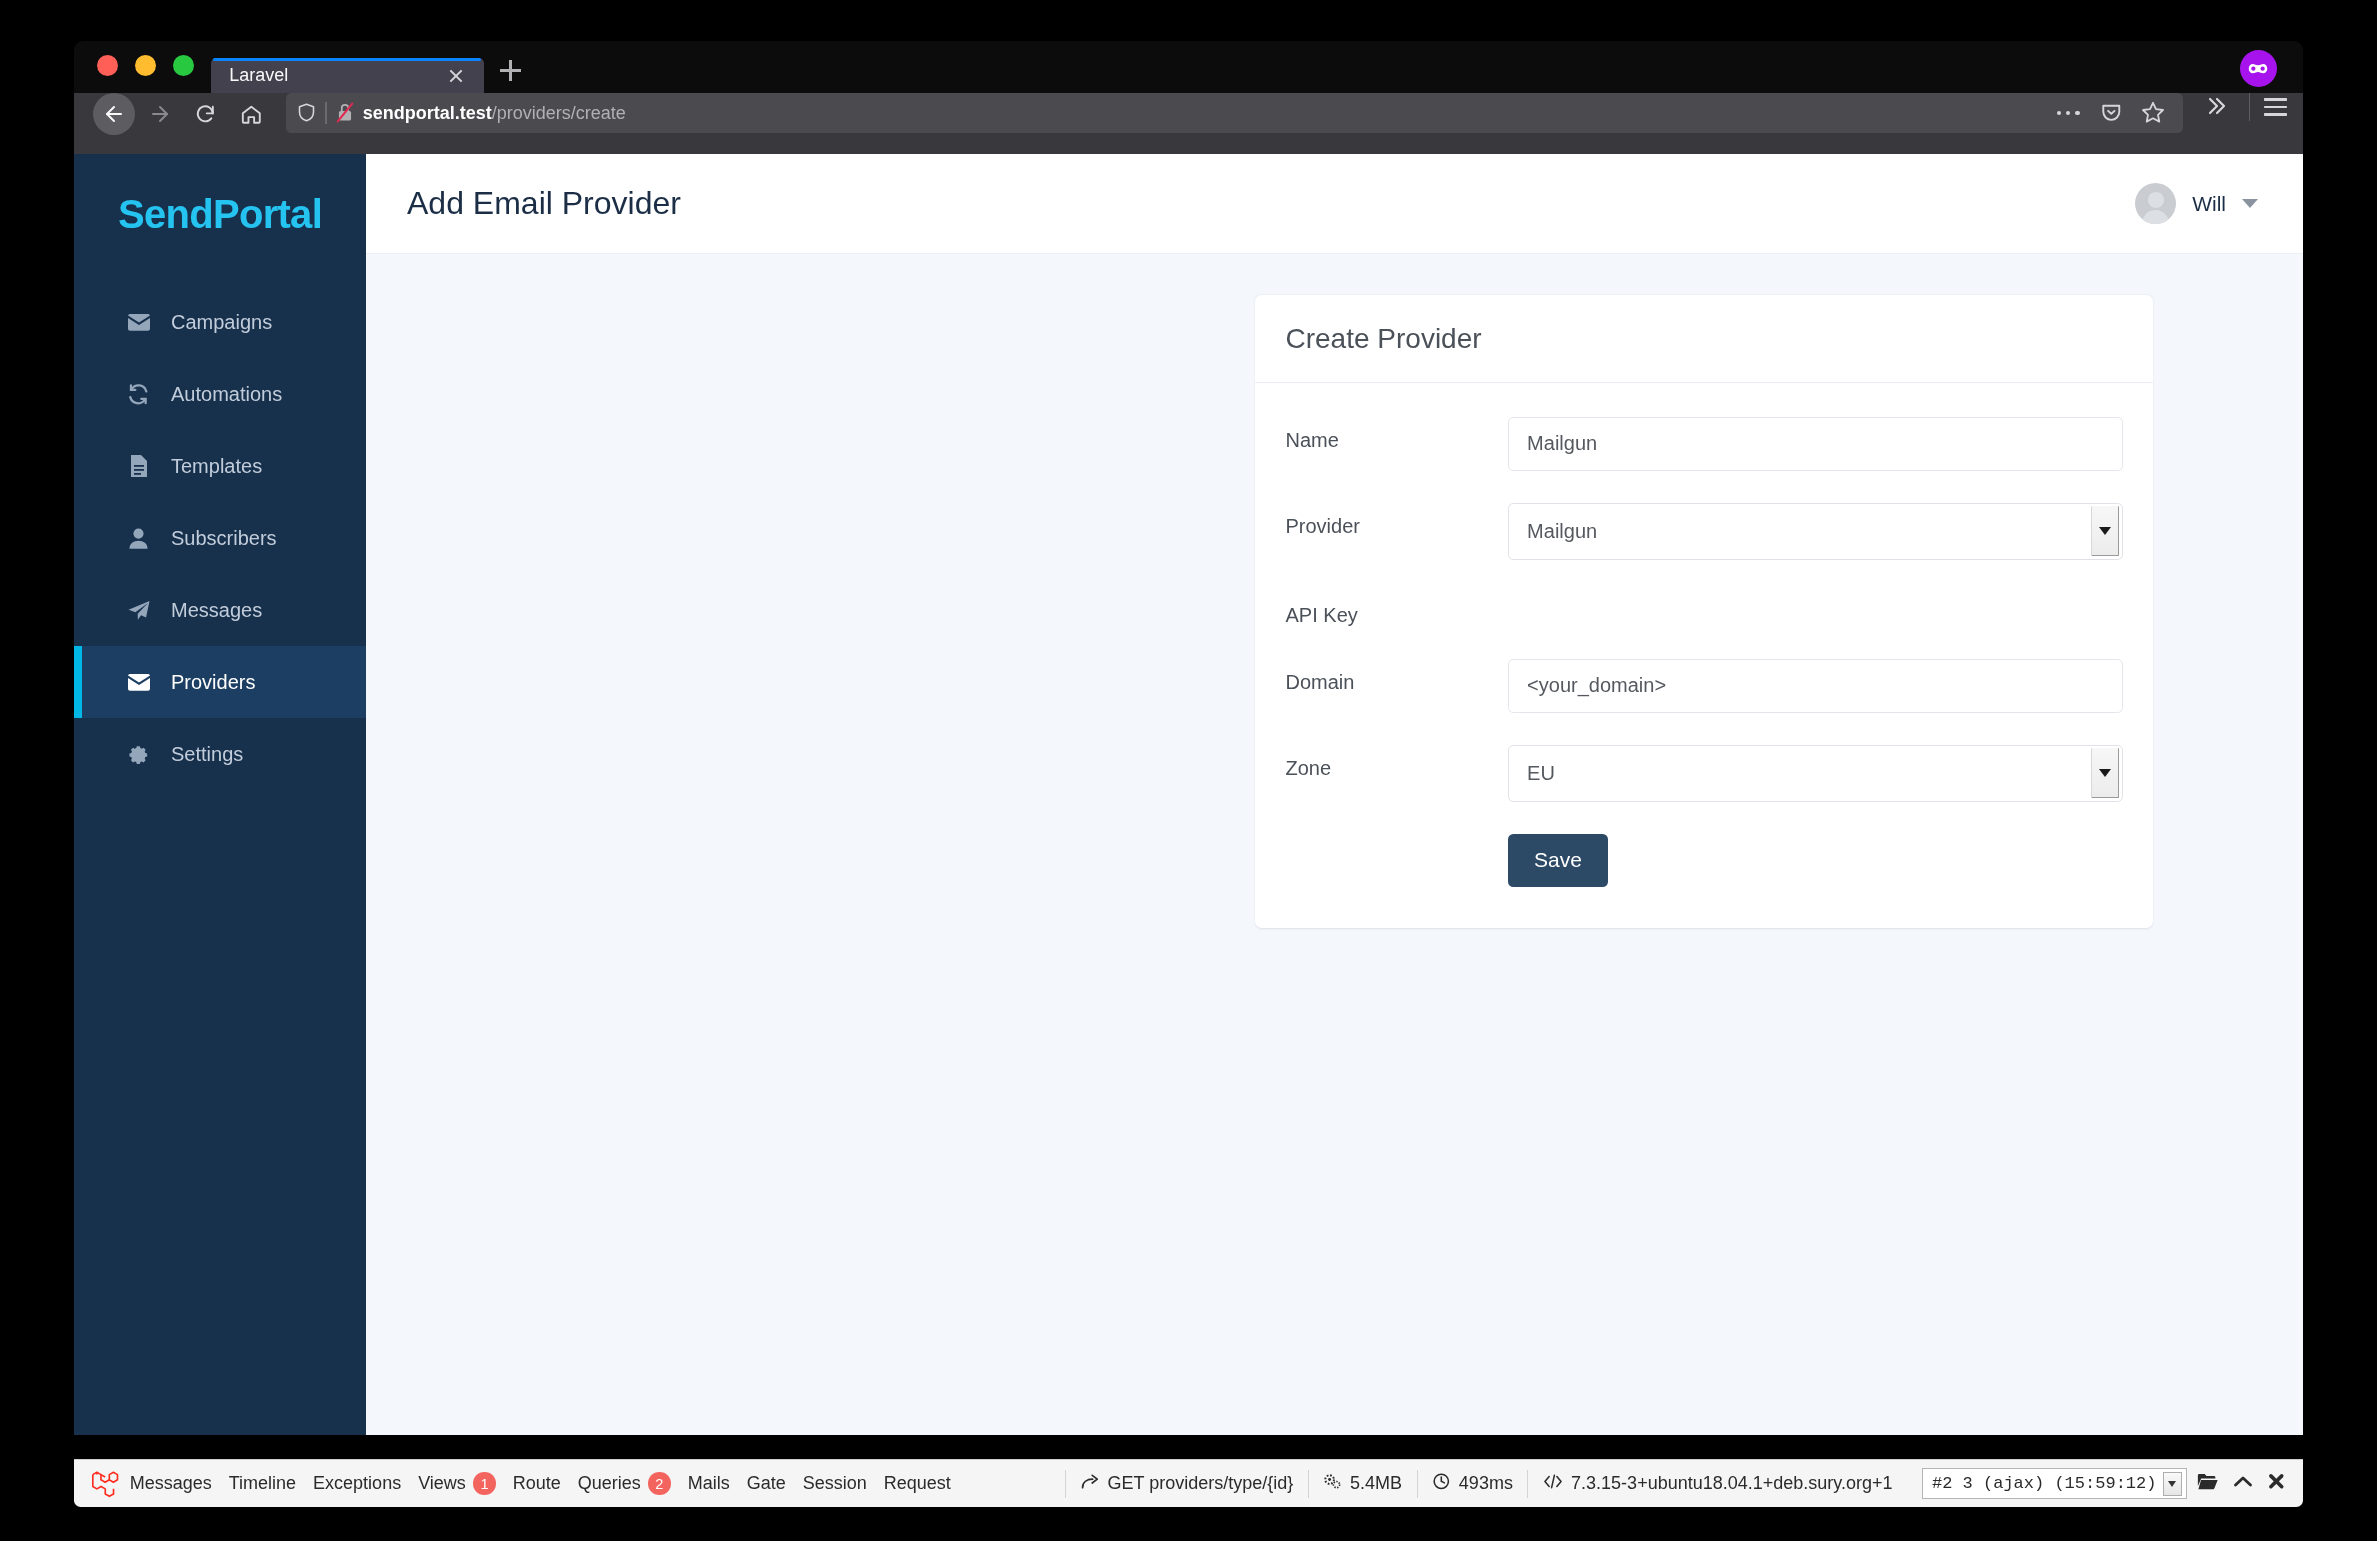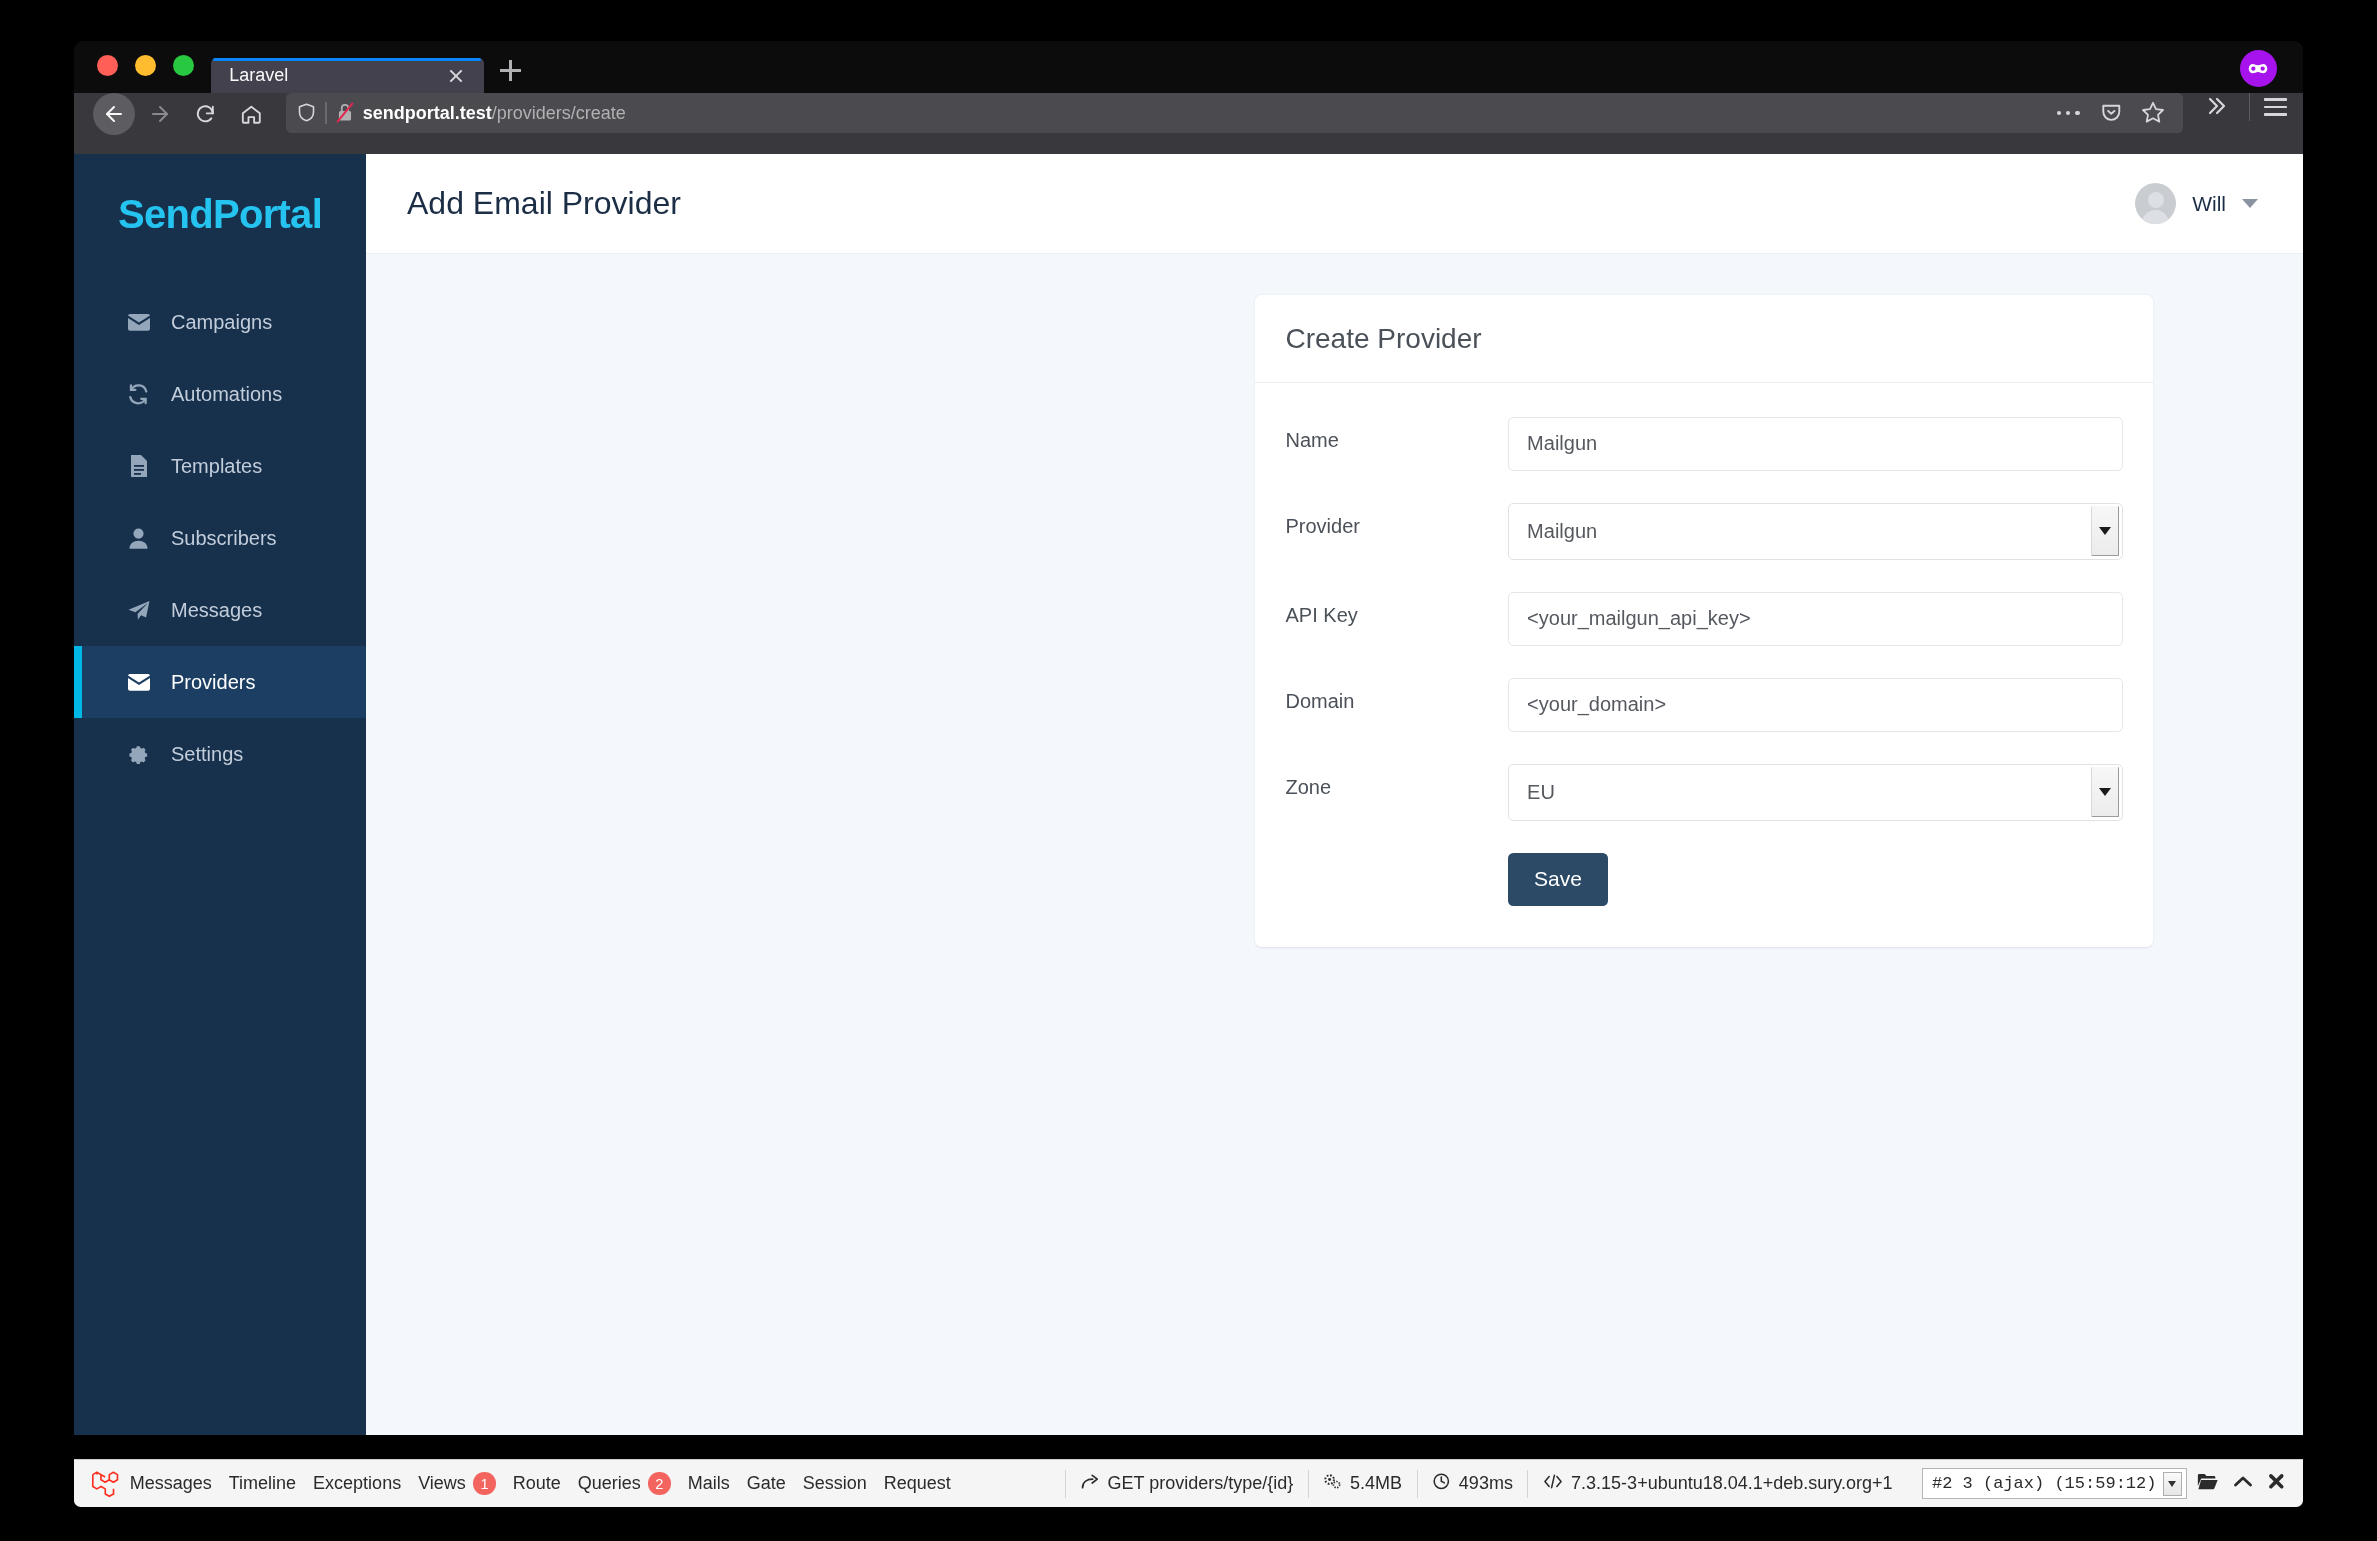--- a/index.html
+++ b/index.html
@@ -490,23 +490,20 @@
               <div class="form-control-wrap">
                 <div class="select">
                   <span>Mailgun</span>
                   <span class="select-arrow"></span>
                 </div>
               </div>
             </div>
 
             <div class="form-row">
               <div class="form-label">API Key</div>
-              <div class="form-control-wrap">
-                <div class="input">&lt;your_mailgun_api_key&gt;</div>
-              </div>
             </div>
 
             <div class="form-row">
               <div class="form-label">Domain</div>
               <div class="form-control-wrap">
                 <div class="input">&lt;your_domain&gt;</div>
               </div>
             </div>
 
             <div class="form-row">

